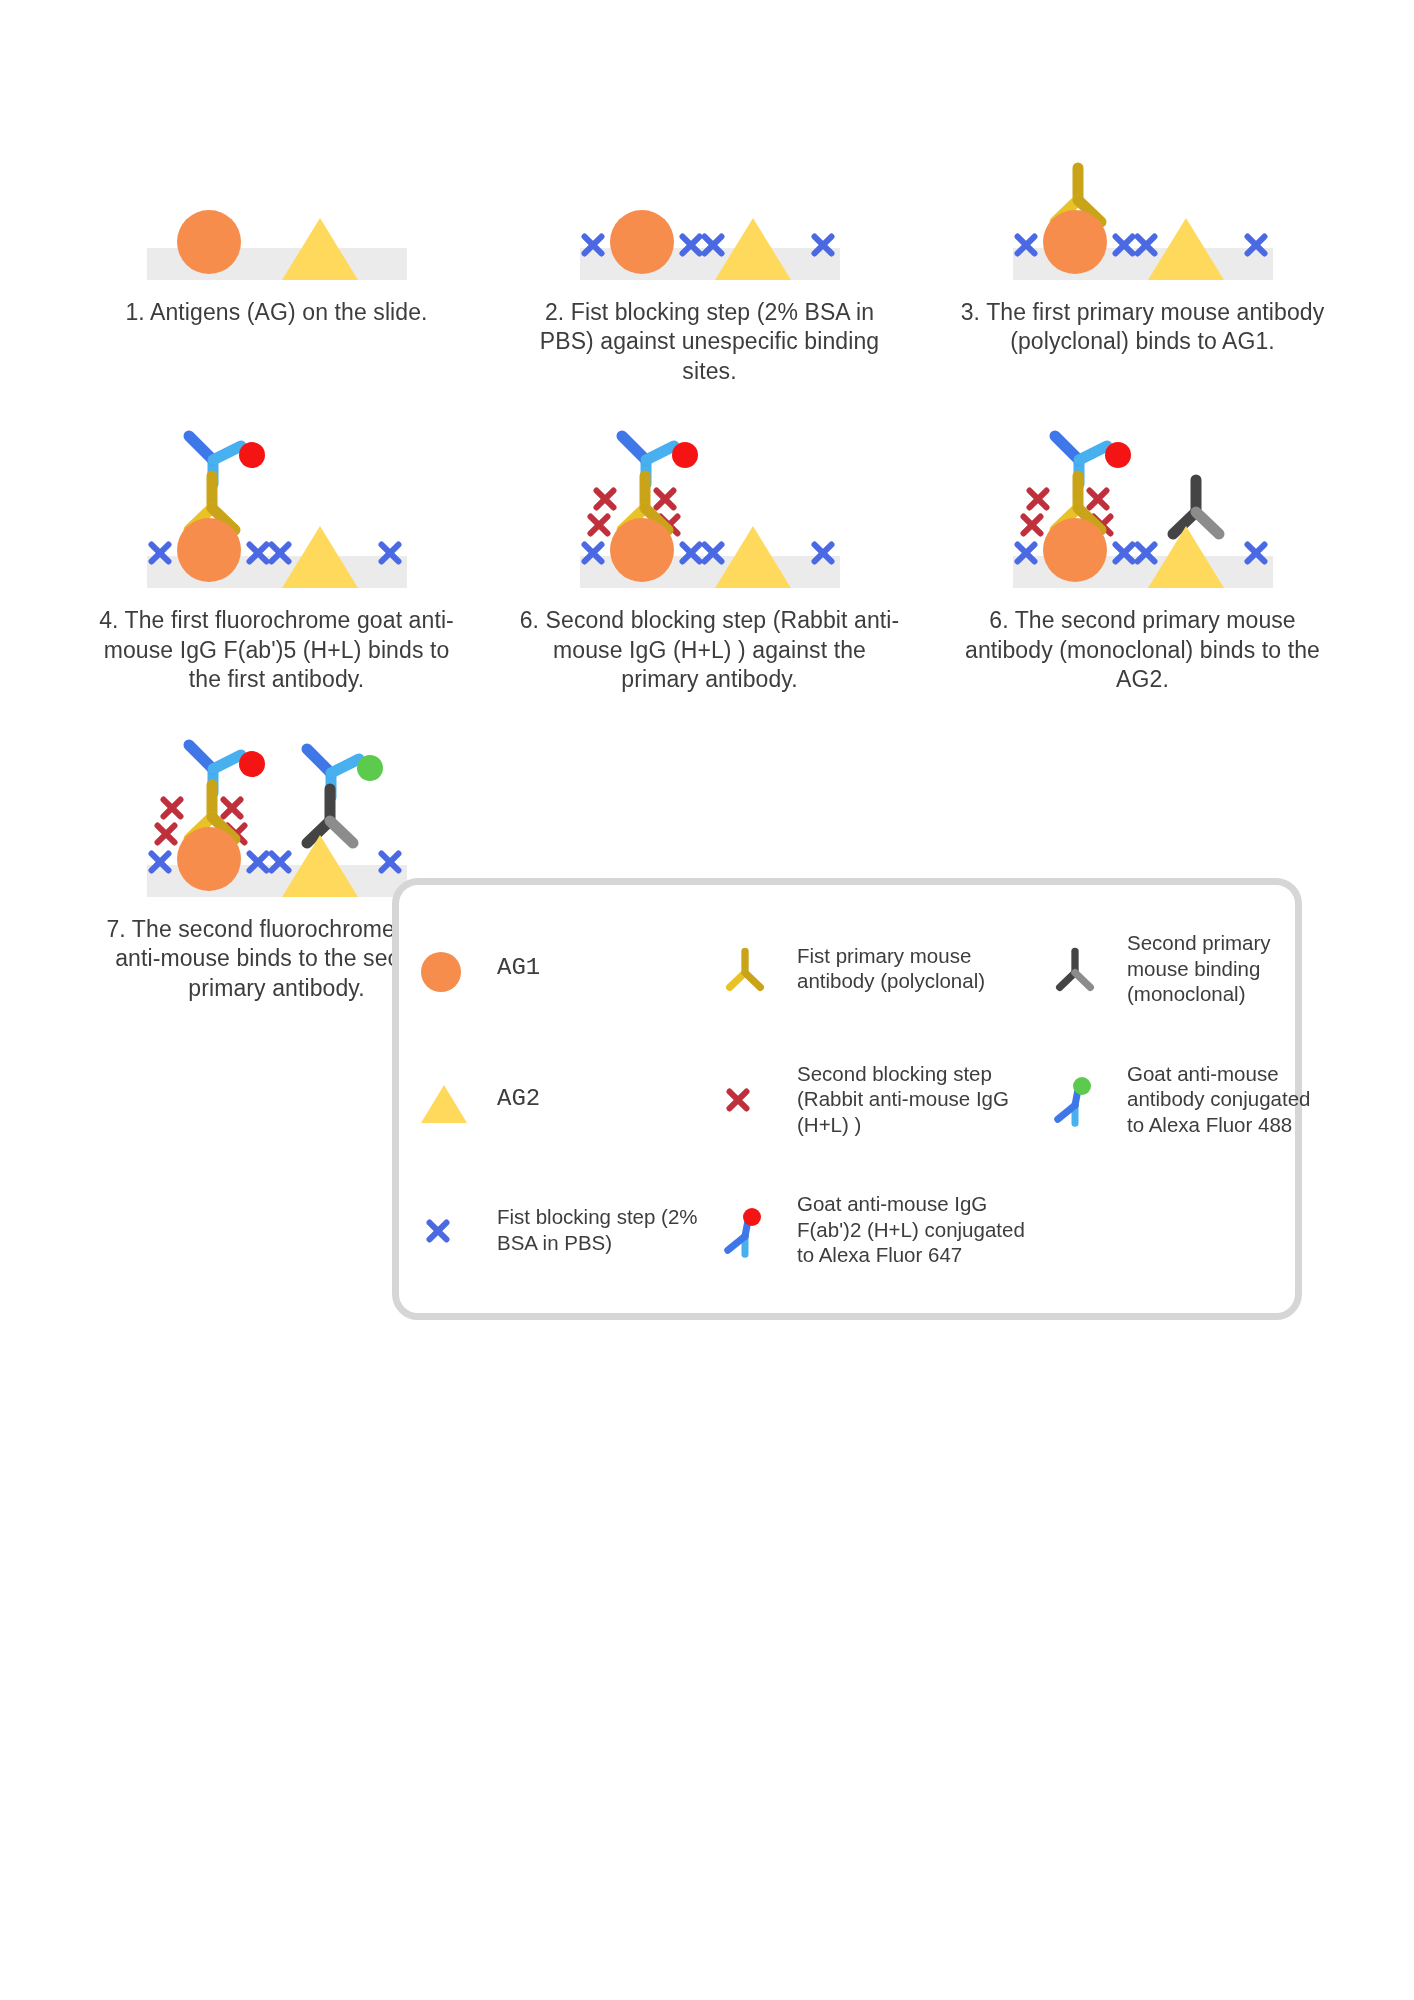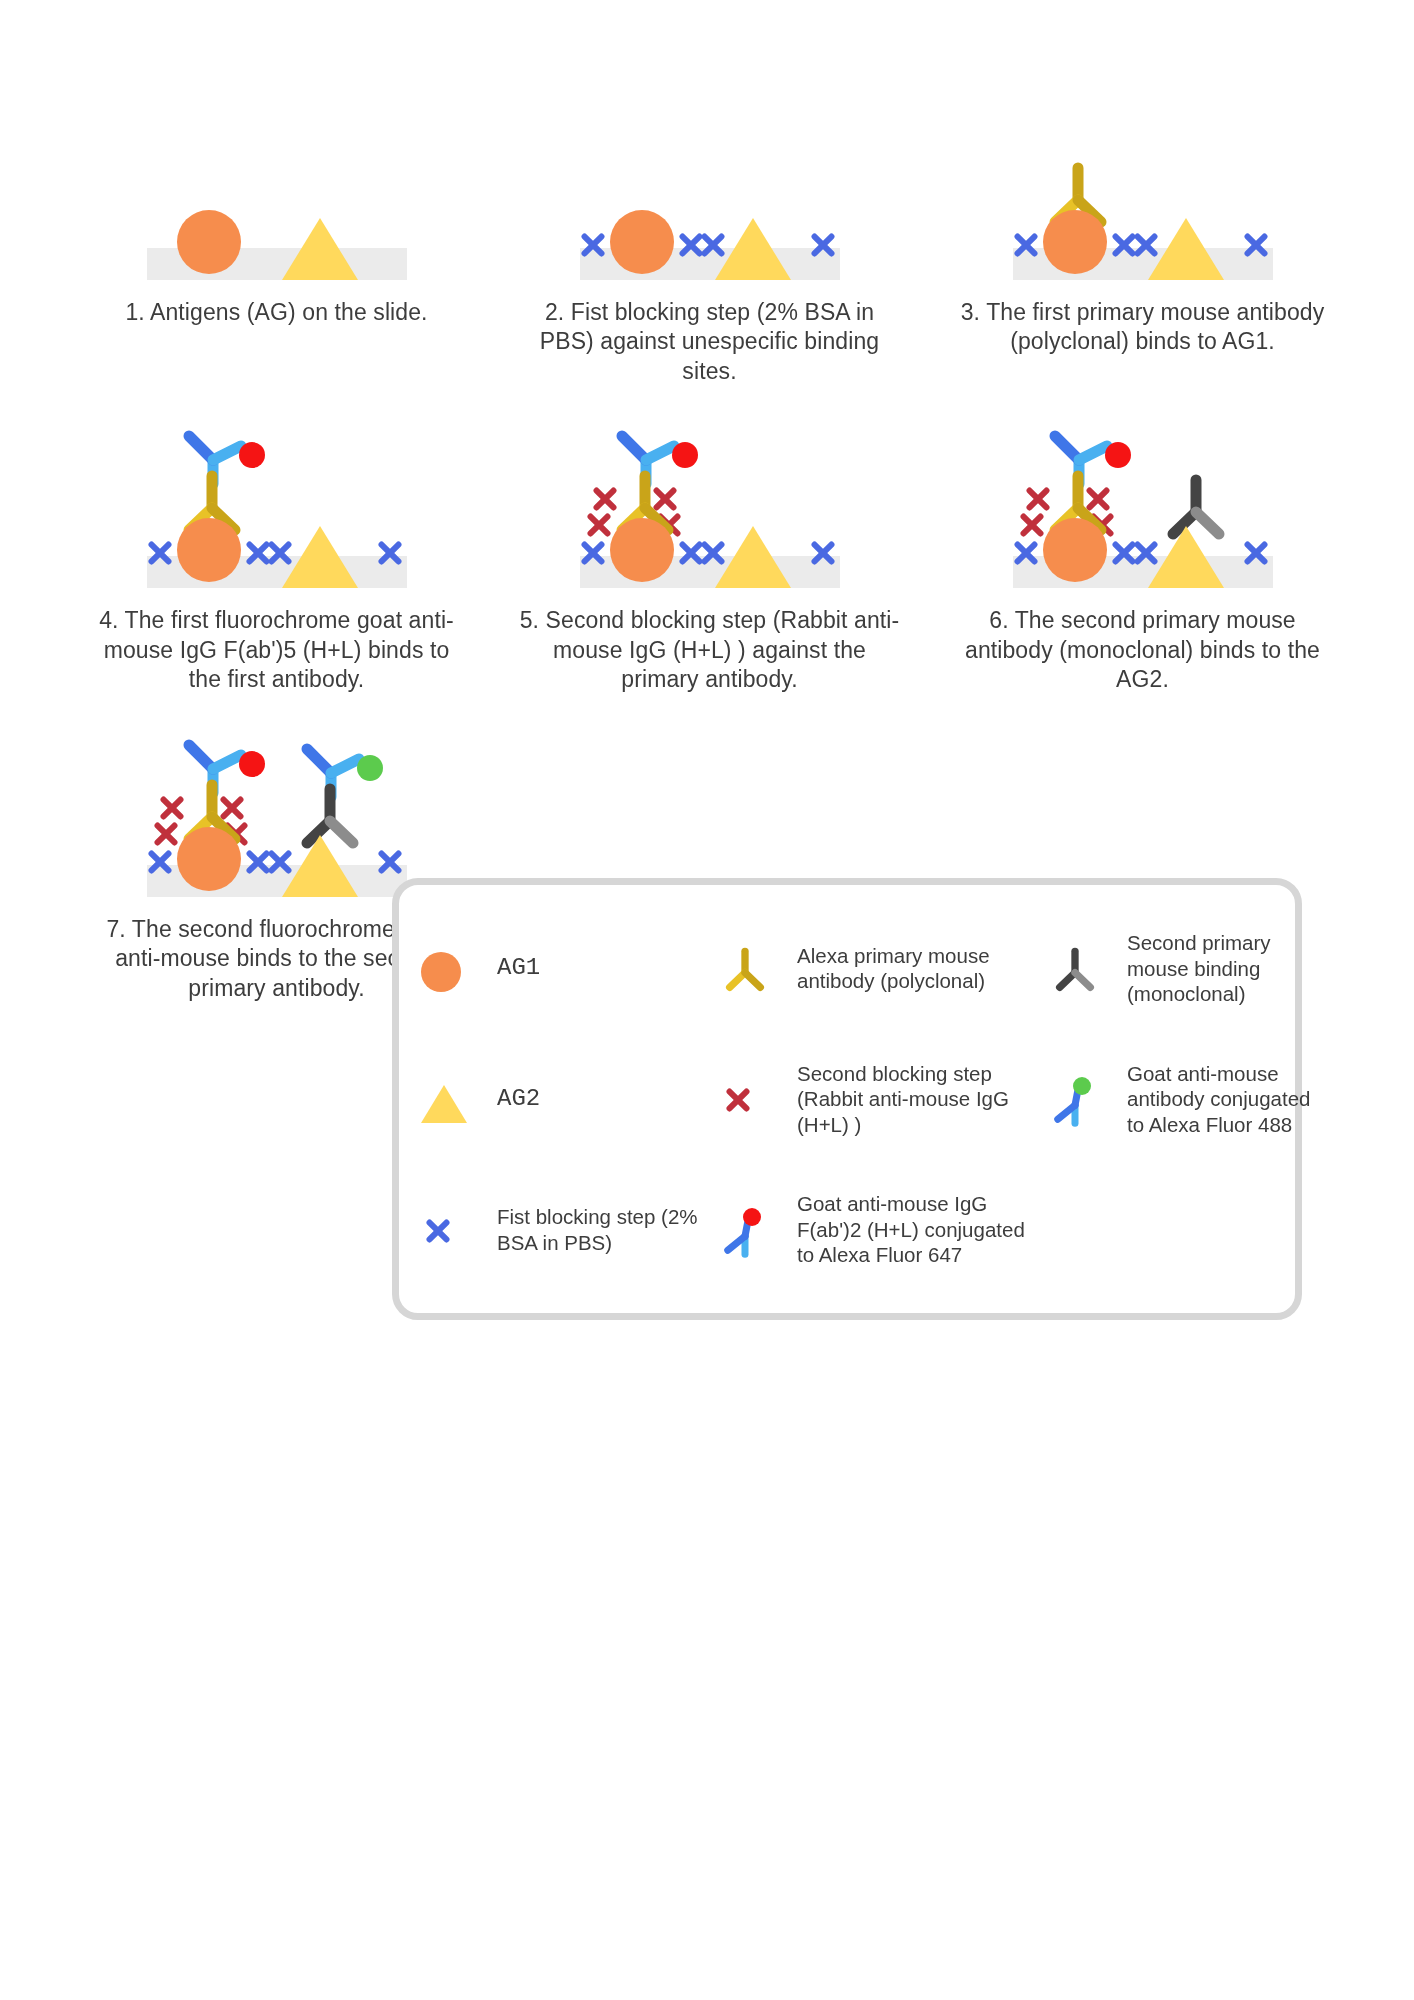--- a/index.html
+++ b/index.html
@@ -338,21 +338,21 @@
               <i></i>
               <i></i>
             </div>
           <div class="ag2" style="left:135px; bottom:0px;"></div>
           <div class="xmark x-blue" style="left:228px; bottom:20px;">
               <i></i>
               <i></i>
             </div>
         </div>
       </div>
-      <div class="step-caption">5. Second blocking step (Rabbit anti-mouse IgG (H+L) ) against the primary antibody.</div>
+      <div class="step-caption">6. Second blocking step (Rabbit anti-mouse IgG (H+L) ) against the primary antibody.</div>
     </div>
 
     <div class="step">
       <div class="step-art">
         <div class="stage">
           <div class="slide-bar"></div>
 
           <div class="ab" style="left:28px; bottom:102px;">
             <svg width="86" height="60" viewBox="0 0 86 60">
               <g stroke-linecap="round" fill="none" stroke-width="11">
@@ -528,21 +528,21 @@
           <div class="ab" style="left:0; top:14px;">
             <svg width="48" height="48" viewBox="0 0 70 72">
               <g stroke-linecap="round" fill="none" stroke-width="11">
                 <path d="M35 40 L35 8" stroke="#c9a419"></path>
                 <path d="M35 40 L12 62" stroke="#e8c227"></path>
                 <path d="M35 40 L58 62" stroke="#c9a419"></path>
               </g>
             </svg>
           </div>
         </div>
-        <div class="legend-label">Alexa primary mouse antibody (polyclonal)</div>
+        <div class="legend-label">Fist primary mouse antibody (polyclonal)</div>
       </div>
 
       <div class="legend-item">
         <div class="legend-sym">
           <div class="ab" style="left:0; top:14px;">
             <svg width="48" height="48" viewBox="0 0 70 72">
               <g stroke-linecap="round" fill="none" stroke-width="11">
                 <path d="M35 40 L35 8" stroke="#444444"></path>
                 <path d="M35 40 L12 62" stroke="#444444"></path>
                 <path d="M35 40 L58 62" stroke="#8c8c8c"></path>

